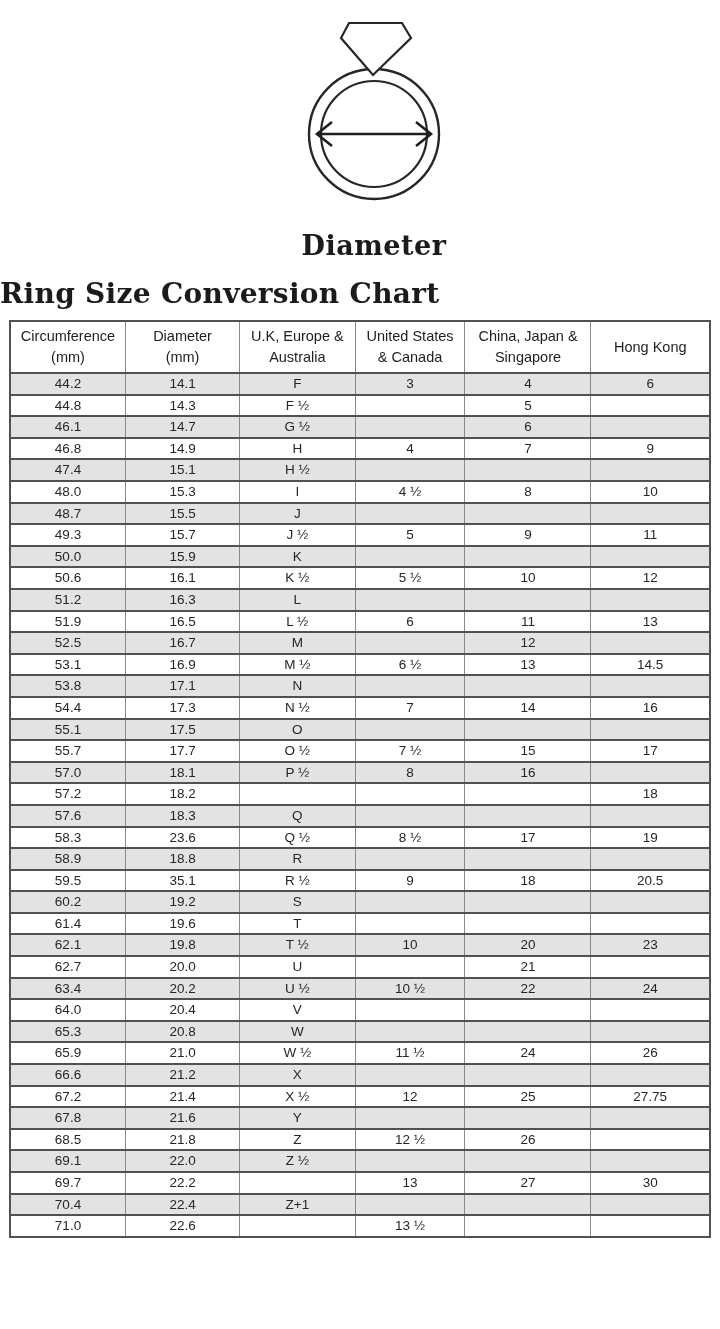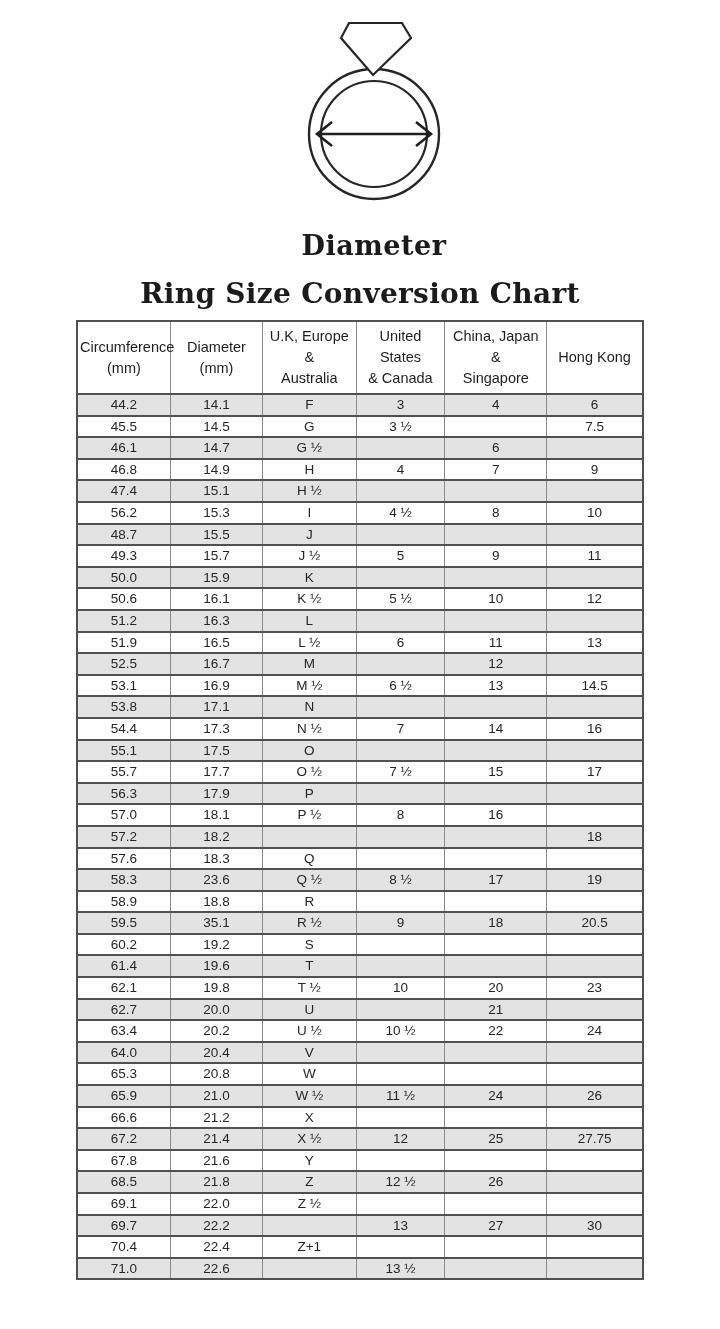--- a/index.html
+++ b/index.html
@@ -24,26 +24,25 @@
     text-align: center;
     color: #1b1b1b;
     margin: 14px 0 0;
     transform: translateX(14px);
   }
   .chart-title {
     font-family: "DejaVu Serif", serif;
     font-weight: 700;
     font-size: 28px;
     letter-spacing: 0.3px;
-    text-align: center;
     color: #1b1b1b;
     margin: 16px 0 10px;
   }
   table.size-table {
-    width: 568px;
+    width: 702px;
     margin: 0 auto;
     border-collapse: collapse;
     table-layout: fixed;
     border: 2px solid #515151;
   }
   table.size-table col.c1 { width: 16.5%; }
   table.size-table col.c2 { width: 16.3%; }
   table.size-table col.c3 { width: 16.5%; }
   table.size-table col.c4 { width: 15.7%; }
   table.size-table col.c5 { width: 18.0%; }
@@ -125,26 +124,26 @@
   <tbody>
       <tr>
         <td>44.2</td>
         <td>14.1</td>
         <td>F</td>
         <td>3</td>
         <td>4</td>
         <td>6</td>
       </tr>
       <tr>
-        <td>45.5</td>
-        <td>14.5</td>
-        <td>G</td>
-        <td>3 ½</td>
-        <td></td>
-        <td>7.5</td>
+        <td>44.8</td>
+        <td>14.3</td>
+        <td>F ½</td>
+        <td></td>
+        <td>5</td>
+        <td></td>
       </tr>
       <tr>
         <td>46.1</td>
         <td>14.7</td>
         <td>G ½</td>
         <td></td>
         <td>6</td>
         <td></td>
       </tr>
       <tr>
@@ -157,21 +156,21 @@
       </tr>
       <tr>
         <td>47.4</td>
         <td>15.1</td>
         <td>H ½</td>
         <td></td>
         <td></td>
         <td></td>
       </tr>
       <tr>
-        <td>56.2</td>
+        <td>48.0</td>
         <td>15.3</td>
         <td>I</td>
         <td>4 ½</td>
         <td>8</td>
         <td>10</td>
       </tr>
       <tr>
         <td>48.7</td>
         <td>15.5</td>
         <td>J</td>
@@ -261,28 +260,20 @@
       </tr>
       <tr>
         <td>55.7</td>
         <td>17.7</td>
         <td>O ½</td>
         <td>7 ½</td>
         <td>15</td>
         <td>17</td>
       </tr>
       <tr>
-        <td>56.3</td>
-        <td>17.9</td>
-        <td>P</td>
-        <td></td>
-        <td></td>
-        <td></td>
-      </tr>
-      <tr>
         <td>57.0</td>
         <td>18.1</td>
         <td>P ½</td>
         <td>8</td>
         <td>16</td>
         <td></td>
       </tr>
       <tr>
         <td>57.2</td>
         <td>18.2</td>

